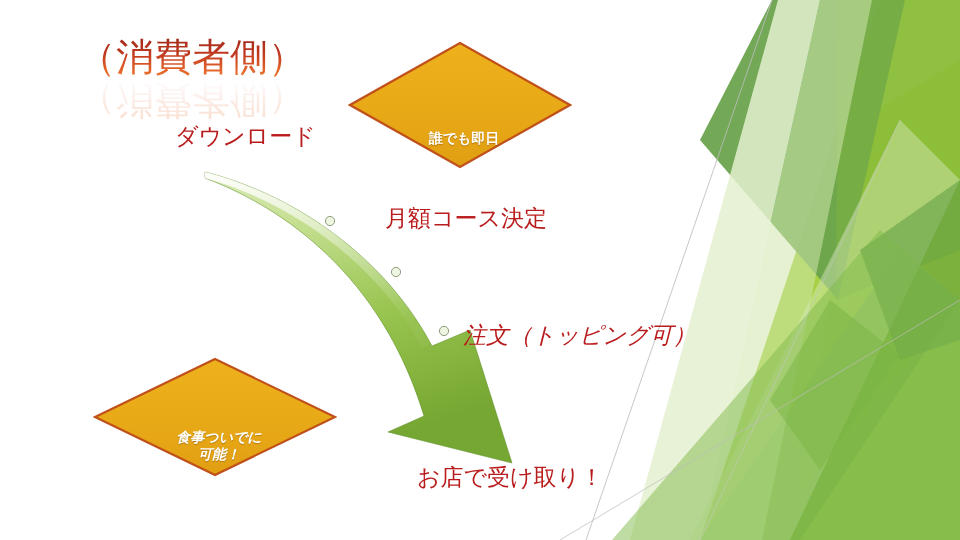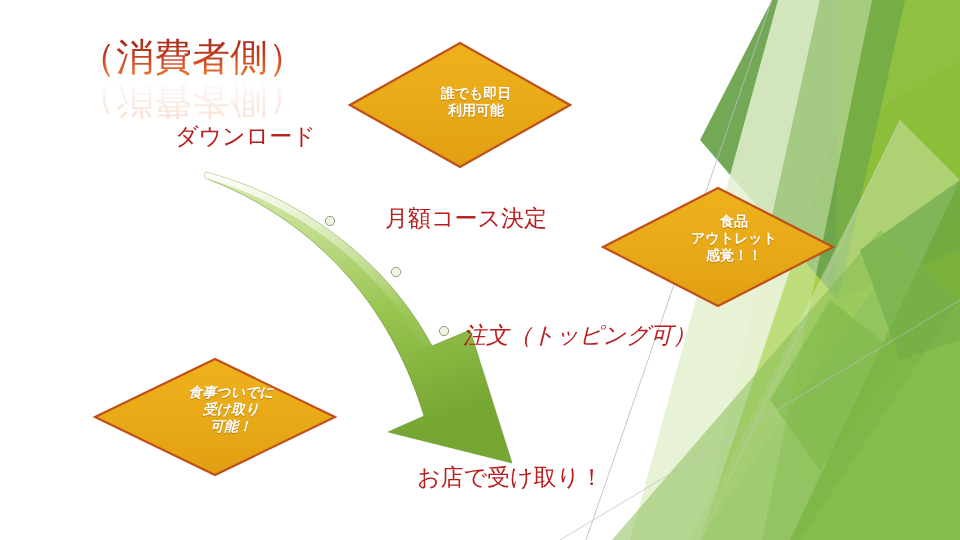--- a/index.html
+++ b/index.html
@@ -66,30 +66,31 @@
     font-family: "DejaVu Sans", "Liberation Sans", sans-serif;
     font-weight: 400;
   }
   
   .diamond {
     position: absolute;
   }
   .diamond svg { display: block; }
   .diamond-text {
     position: absolute;
-    left: 16px;
+    left: 4px;
     width: 100%;
     text-align: center;
     color: #ffffff;
     font-weight: bold;
     font-size: 14px;
     line-height: 1.22;
     font-family: "DejaVu Sans", "Liberation Sans", sans-serif;
     text-shadow: 0 1px 1px rgba(90,40,0,0.35);
     pointer-events: none;
+    margin-top: 45px;
   }
   .diamond-text span { display: block; }
 </style>
 </head>
 <body>
 
 <div id="slide">
 
   <svg id="bg-deco" viewBox="0 0 960 540">
     <defs>
@@ -165,39 +166,27 @@
   <div class="step-label" style="left:463px; top:320px;font-style:italic;">注文（トッピング可）</div>
 
   <div class="step-label" style="left:417px; top:462px;text-align:center;">お店で受け取り！</div>
 
   <div class="diamond" style="left:348px; top:41px; width:224px; height:128px;">
     <svg width="224" height="128" viewBox="0 0 224 128">
       <polygon points="112,2 222,64 112,126 2,64" fill="url(#gradDiamond)" stroke="#c0501a" stroke-width="2.2"></polygon>
     </svg>
     <div class="diamond-text" style="top:44px;">
       <span>誰でも即日</span>
-      <span>利用可能</span>
     </div>
   </div>
 
-  <div class="diamond" style="left:601px; top:186px; width:234px; height:122px;">
-    <svg width="234" height="122" viewBox="0 0 234 122">
-      <polygon points="117,2 232,61 117,120 2,61" fill="url(#gradDiamond)" stroke="#c0501a" stroke-width="2.2"></polygon>
-    </svg>
-    <div class="diamond-text" style="top:27px;">
-      <span>食品</span>
-      <span>アウトレット</span>
-      <span>感覚！！</span>
-    </div>
-  </div>
 
   <div class="diamond" style="left:93px; top:357px; width:244px; height:120px;">
     <svg width="244" height="120" viewBox="0 0 244 120">
       <polygon points="122,2 242,60 122,118 2,60" fill="url(#gradDiamond)" stroke="#c0501a" stroke-width="2.2"></polygon>
     </svg>
     <div class="diamond-text" style="top:27px;font-style:italic;">
       <span>食事ついでに</span>
-      <span>受け取り</span>
       <span>可能！</span>
     </div>
   </div>
 
 </div>
 
 </body></html>

